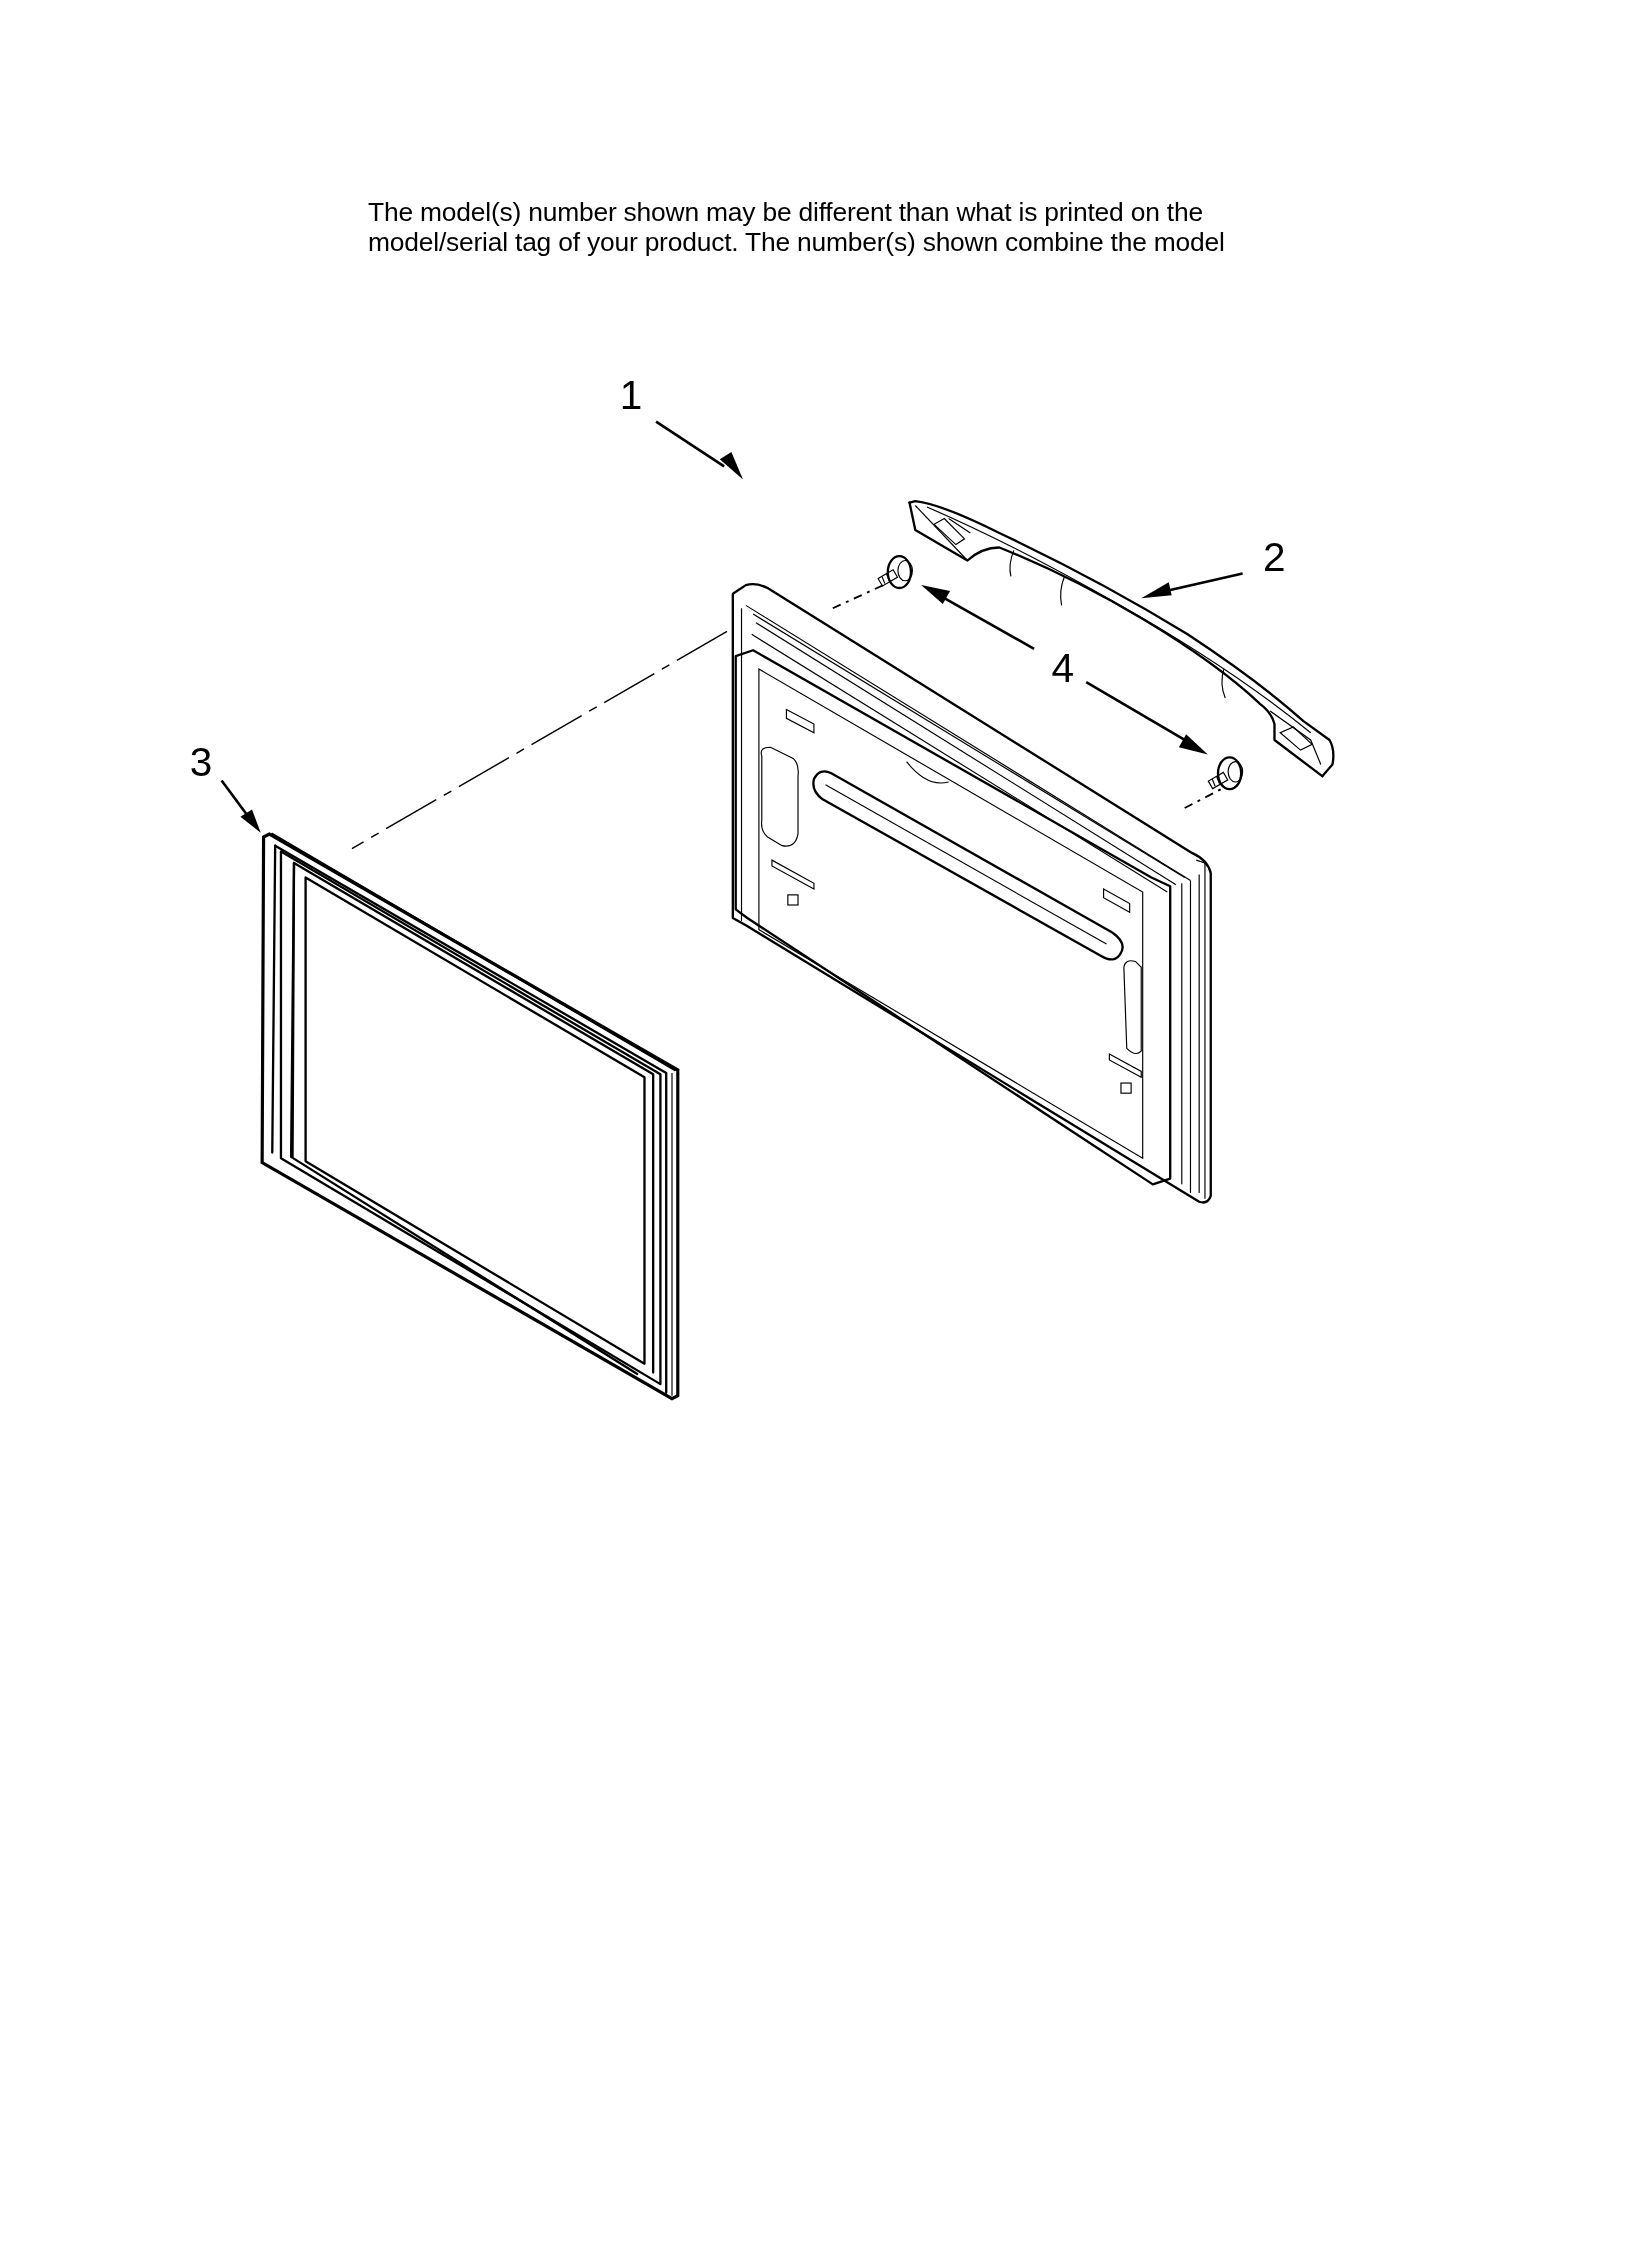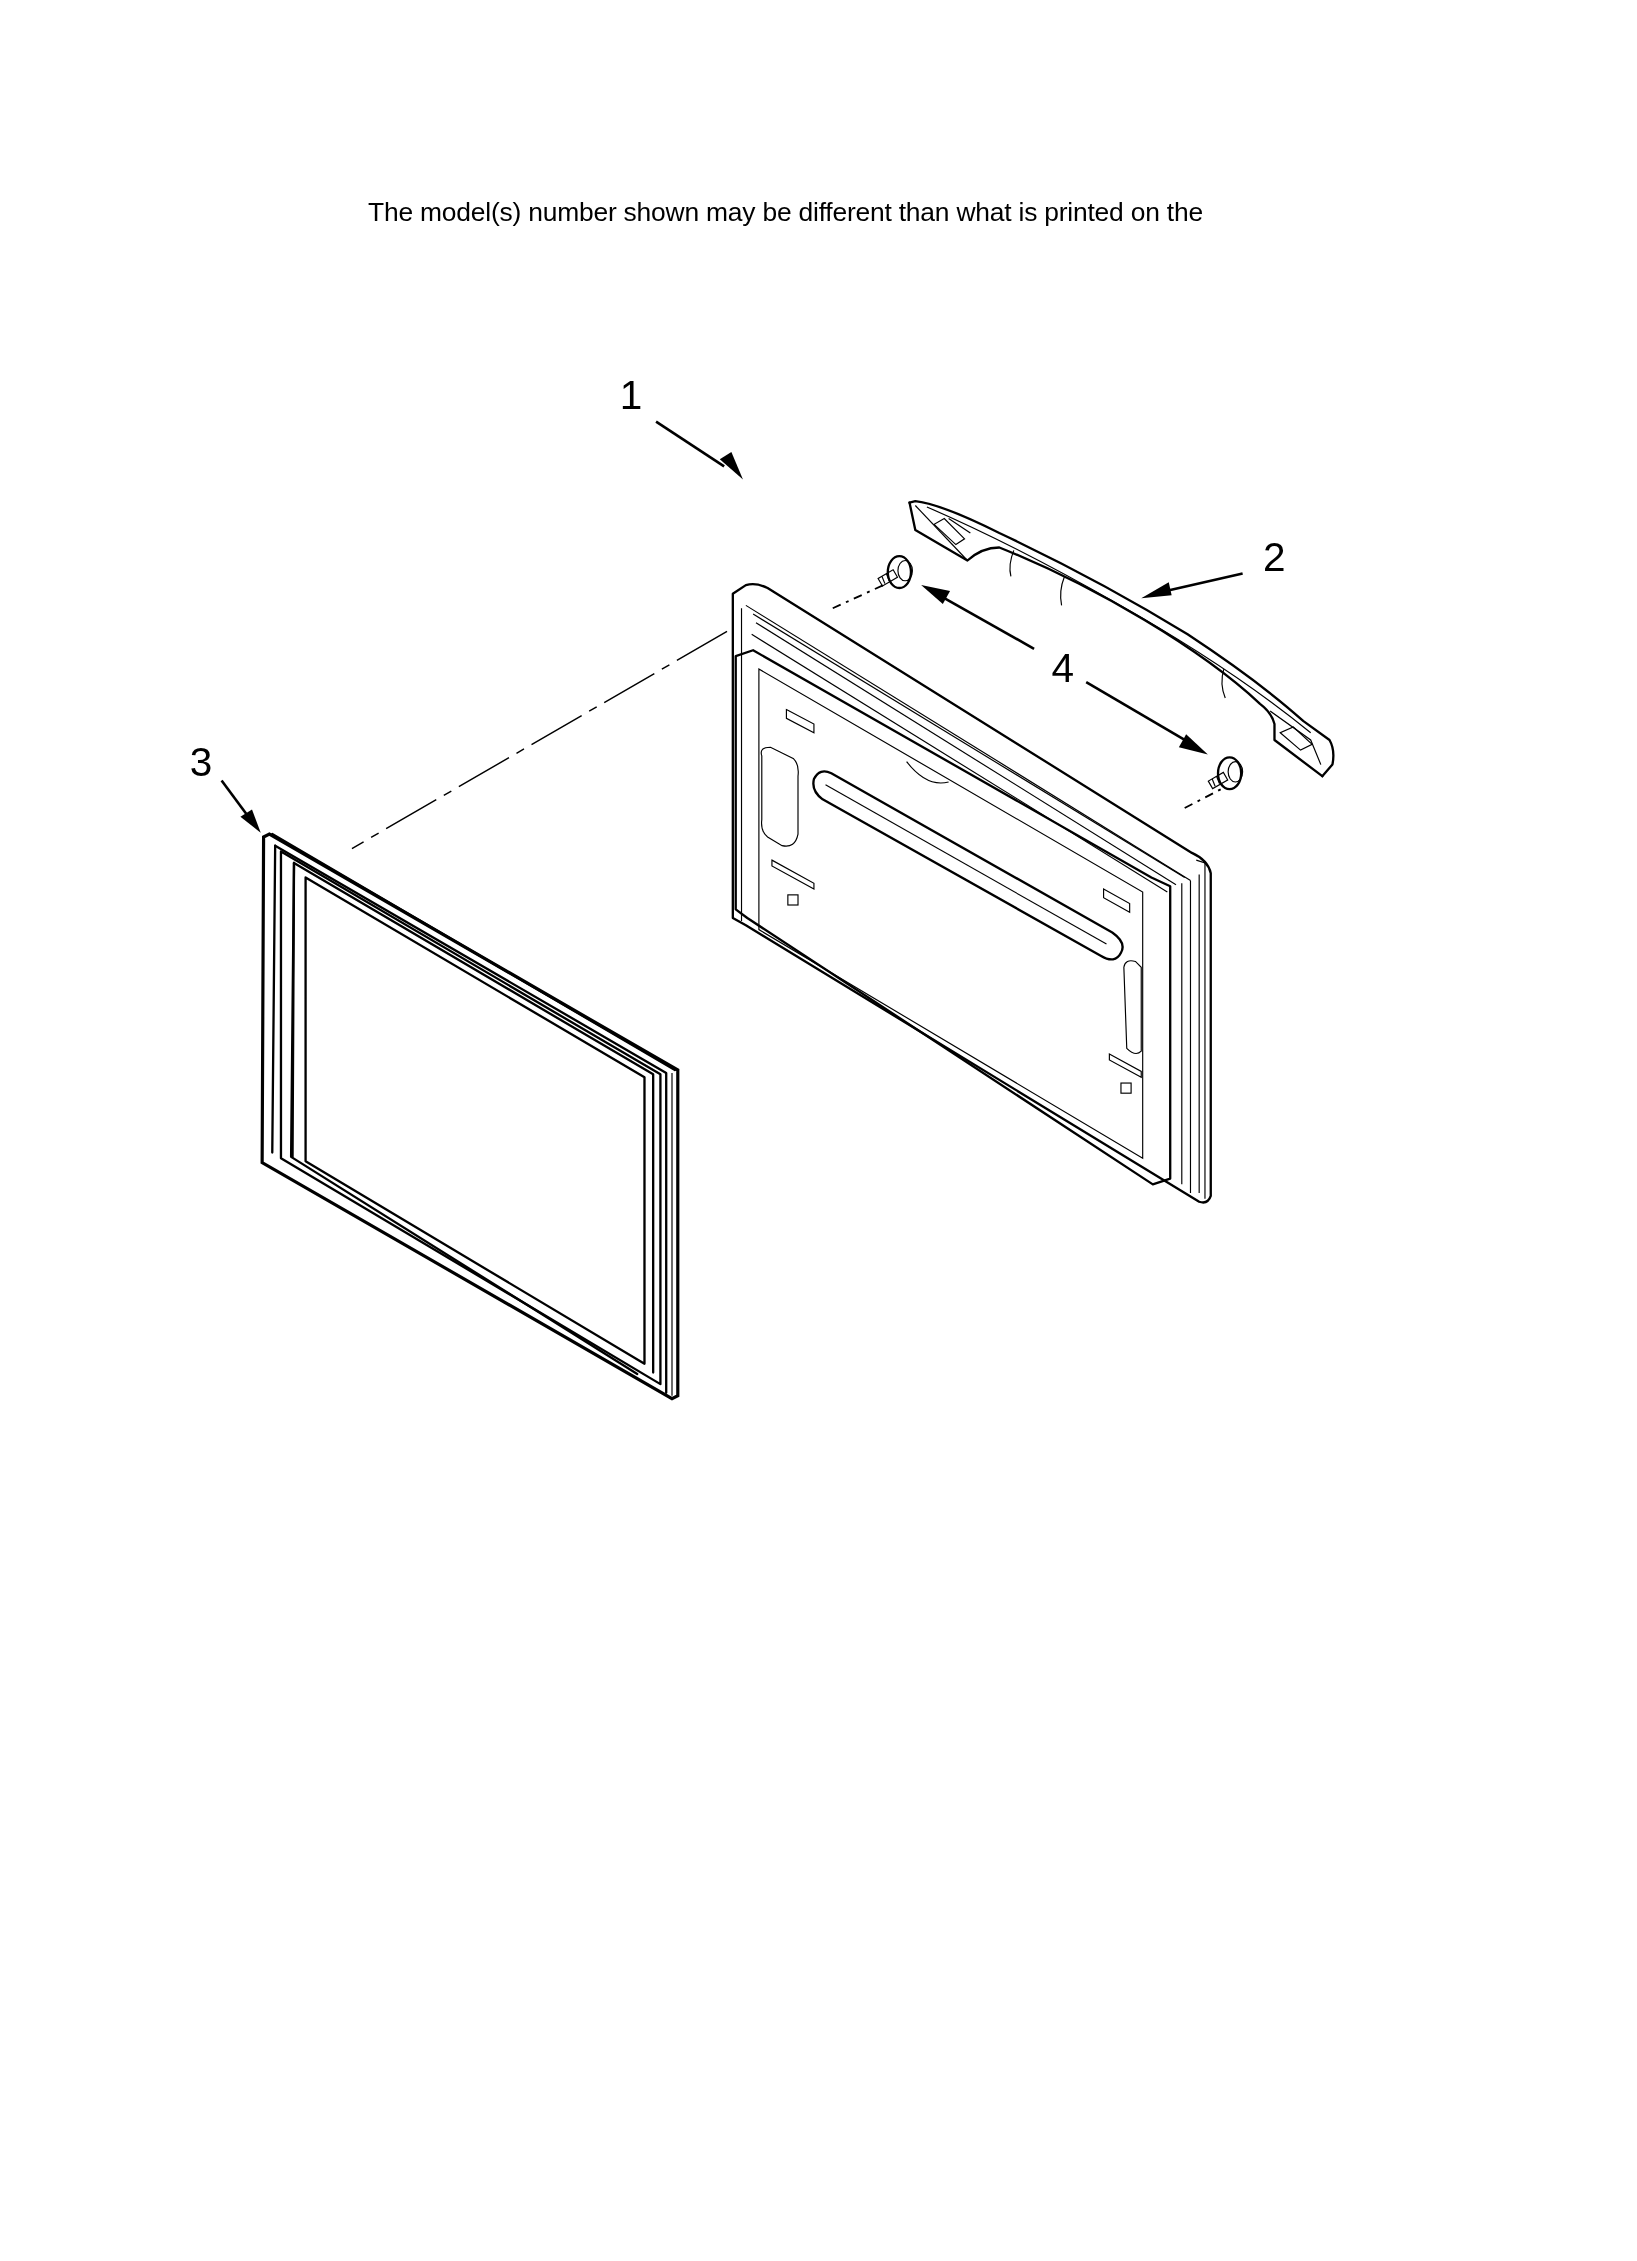--- a/index.html
+++ b/index.html
@@ -21,20 +21,21 @@
   .leader { fill: none; stroke: #000; stroke-width: 1.8; }
   .head { fill: #000; stroke: none; }
 </style>
 </head>
 <body>
 
 <div class="page">
 
   <div class="disclaimer">
     <div>The model(s) number shown may be different than what is printed on the</div>
+    <div>model/serial tag of your product. The number(s) shown combine the model</div>
   </div>
 
   <svg class="diagram" viewBox="0 0 1131 1562" preserveAspectRatio="none">
 
     <text class="callout" x="428" y="276">1</text>
     <text class="callout" x="872" y="388">2</text>
     <text class="callout" x="131" y="530">3</text>
     <text class="callout" x="726" y="465">4</text>
 
     <g>

